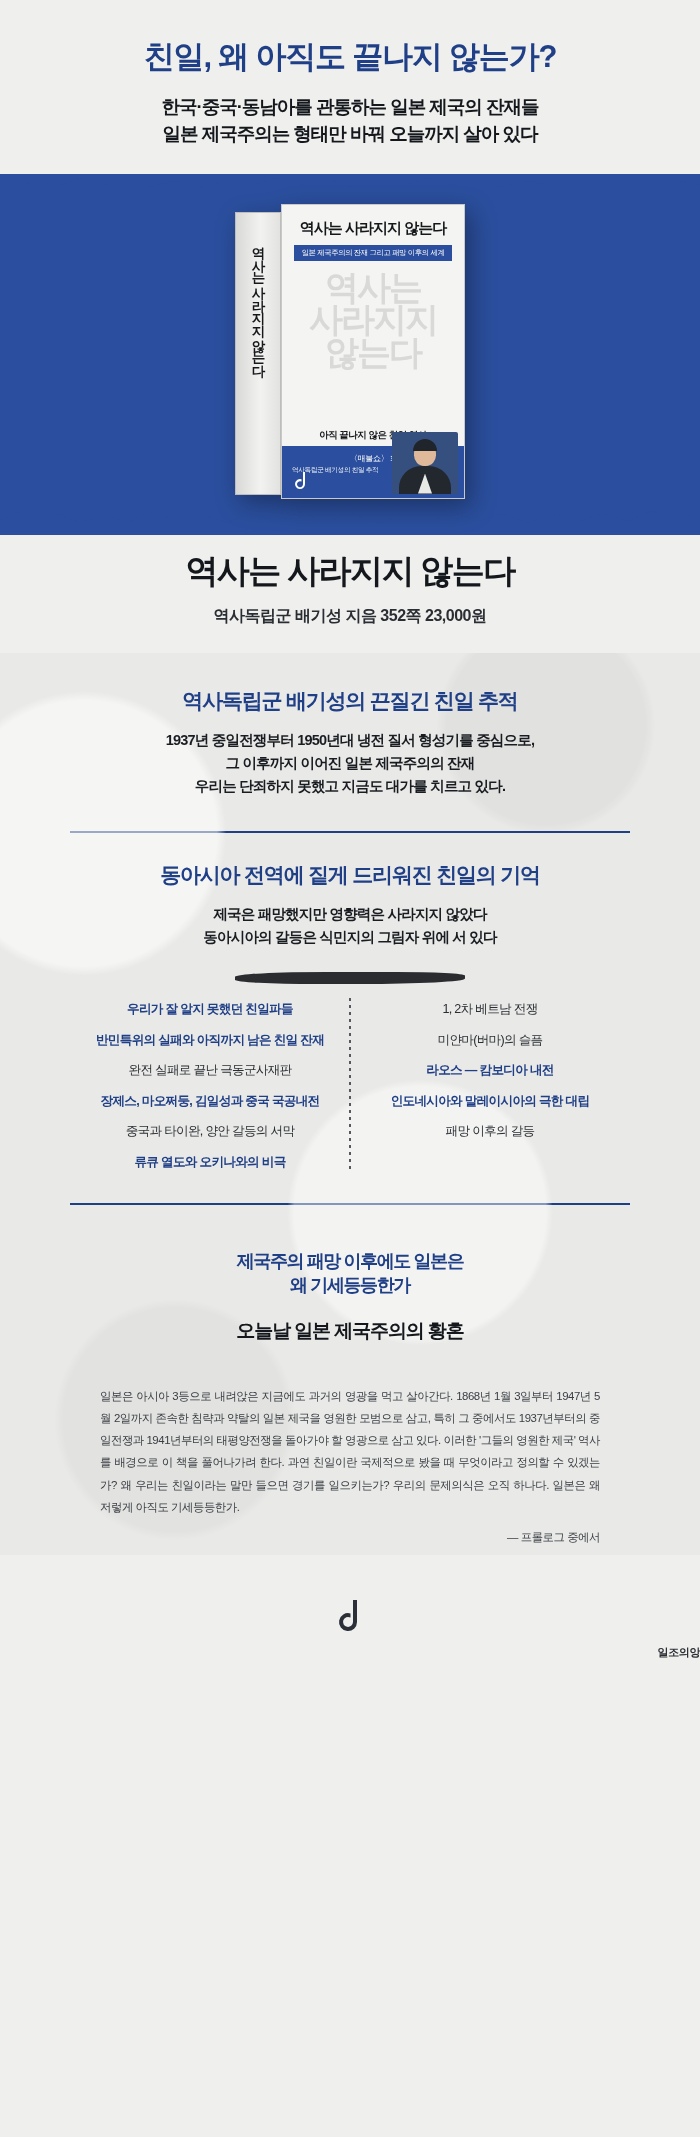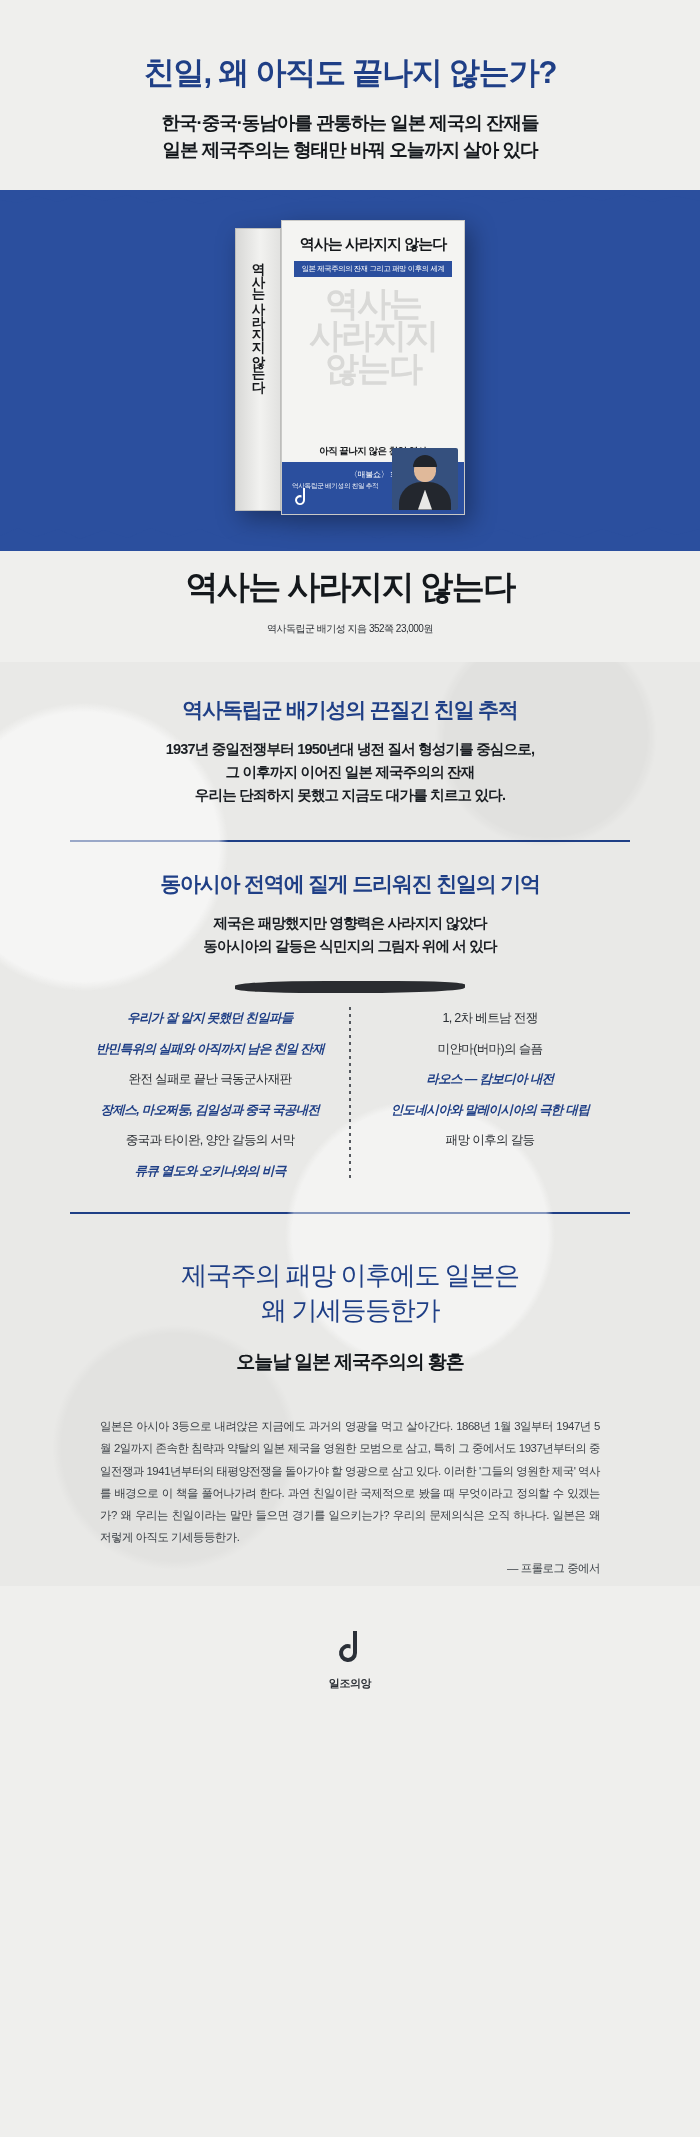--- a/index.html
+++ b/index.html
@@ -2,21 +2,21 @@
 <html><head>
 <meta charset="utf-8">
 <style>
   * { margin:0; padding:0; box-sizing:border-box; }
   body {
     width:700px;
     font-family:"Liberation Sans","DejaVu Sans",sans-serif;
     background:#efefed;
     color:#1a1a1a;
   }
-  .page { width:700px; position:relative; overflow:hidden;margin-top:16px; }
+  .page { width:700px; position:relative; overflow:hidden; }
 
   
   .top-head {
     background:#efefed;
     padding:38px 0 26px;
     text-align:center;
   }
   .head-title {
     font-size:31px;
     font-weight:bold;
@@ -161,21 +161,21 @@
     background:#efefed;
     text-align:center;
     padding:14px 0 26px;
   }
   .big-title {
     font-size:33px; font-weight:bold; letter-spacing:-1.6px;
     color:#14181c;
   }
   .meta-line {
     margin-top:12px;
-    font-size:10px; font-weight:normal; letter-spacing:-.5px; color:#2a2e33;
+    font-size:16px; font-weight:bold; letter-spacing:-.5px; color:#2a2e33;
   }
 
   
   .gray-sec {
     background:#e9e9e7;
     padding:28px 0 10px;
     position:relative;
   }
   .gray-sec::before {
     content:""; position:absolute; inset:0;
@@ -208,21 +208,21 @@
     display:flex;
   }
   .col { width:50%; }
   .col .row {
     font-size:12.6px; letter-spacing:-.7px;
     line-height:1.0;
     padding:9px 12px;
     text-align:center;
     white-space:nowrap;
   }
-  .col .row.blue { color:#1f3f86; font-weight:bold;font-style:italic; }
+  .col .row.blue { color:#1f3f86; font-weight:bold; }
   .col .row.dark { color:#2a2e33; }
   .dot-divider {
     position:absolute; left:50%; top:4px; bottom:4px;
     width:2px; margin-left:-1px;
     background-image:linear-gradient(#55595f 45%, transparent 0);
     background-size:2px 7px;
     background-repeat:repeat-y;
   }
   .brush {
     width:230px; height:12px; margin:4px auto 10px;
@@ -230,21 +230,21 @@
     border-radius:40% 30% 45% 35%;
     filter:blur(.6px);
     opacity:.92;
   }
 
   
   .cta {
     text-align:center; padding:22px 0 4px; position:relative;
   }
   .cta-h {
-    font-size:26px; font-weight:normal; color:#1f3f86;
+    font-size:18px; font-weight:bold; color:#1f3f86;
     line-height:1.34; letter-spacing:-1.4px;
   }
   .cta-s {
     margin-top:20px;
     font-size:19px; font-weight:bold; color:#14181c;
     line-height:1.45; letter-spacing:-1.1px;
   }
 
   
   .prologue {
@@ -258,21 +258,21 @@
   }
 
   
   .footer {
     background:#efefed;
     text-align:center;
     padding:42px 0 34px;
   }
   .footer-logo { width:34px; height:40px; margin:0 auto 8px; display:block; }
   .footer-name {
-    font-size:11px; font-weight:bold; color:#2b2f35; letter-spacing:-.4px;
+    font-size:11px; font-weight:bold; color:#2b2f35; letter-spacing:-.4px;text-align:right;
   }
 </style>
 </head>
 <body>
 
 <div class="page">
 
   <div class="top-head">
     <div class="head-title">친일, 왜 아직도 끝나지 않는가?</div>
     <div class="head-sub">

